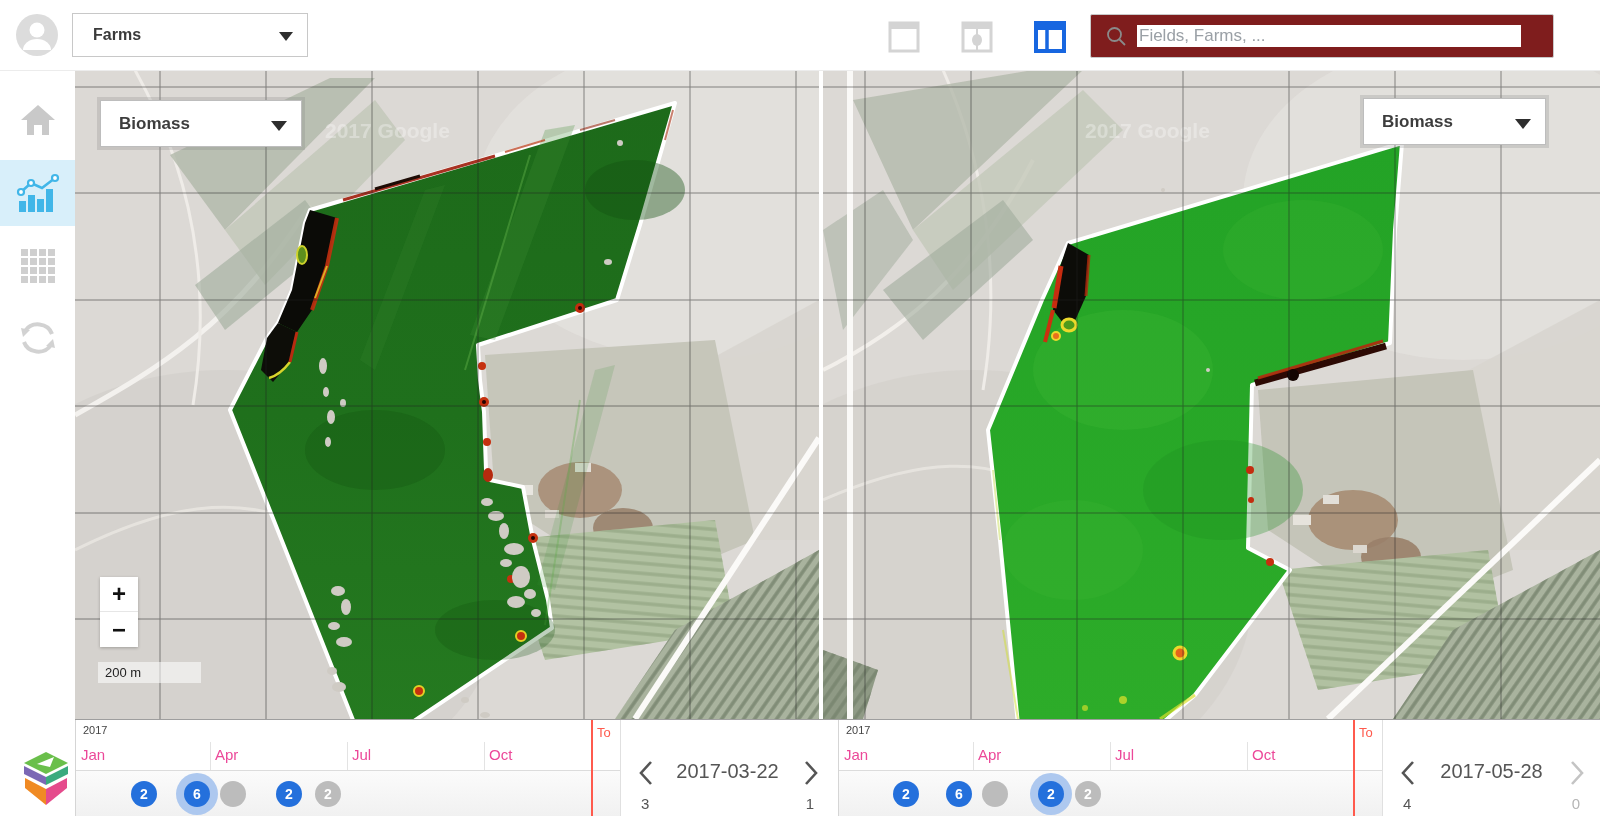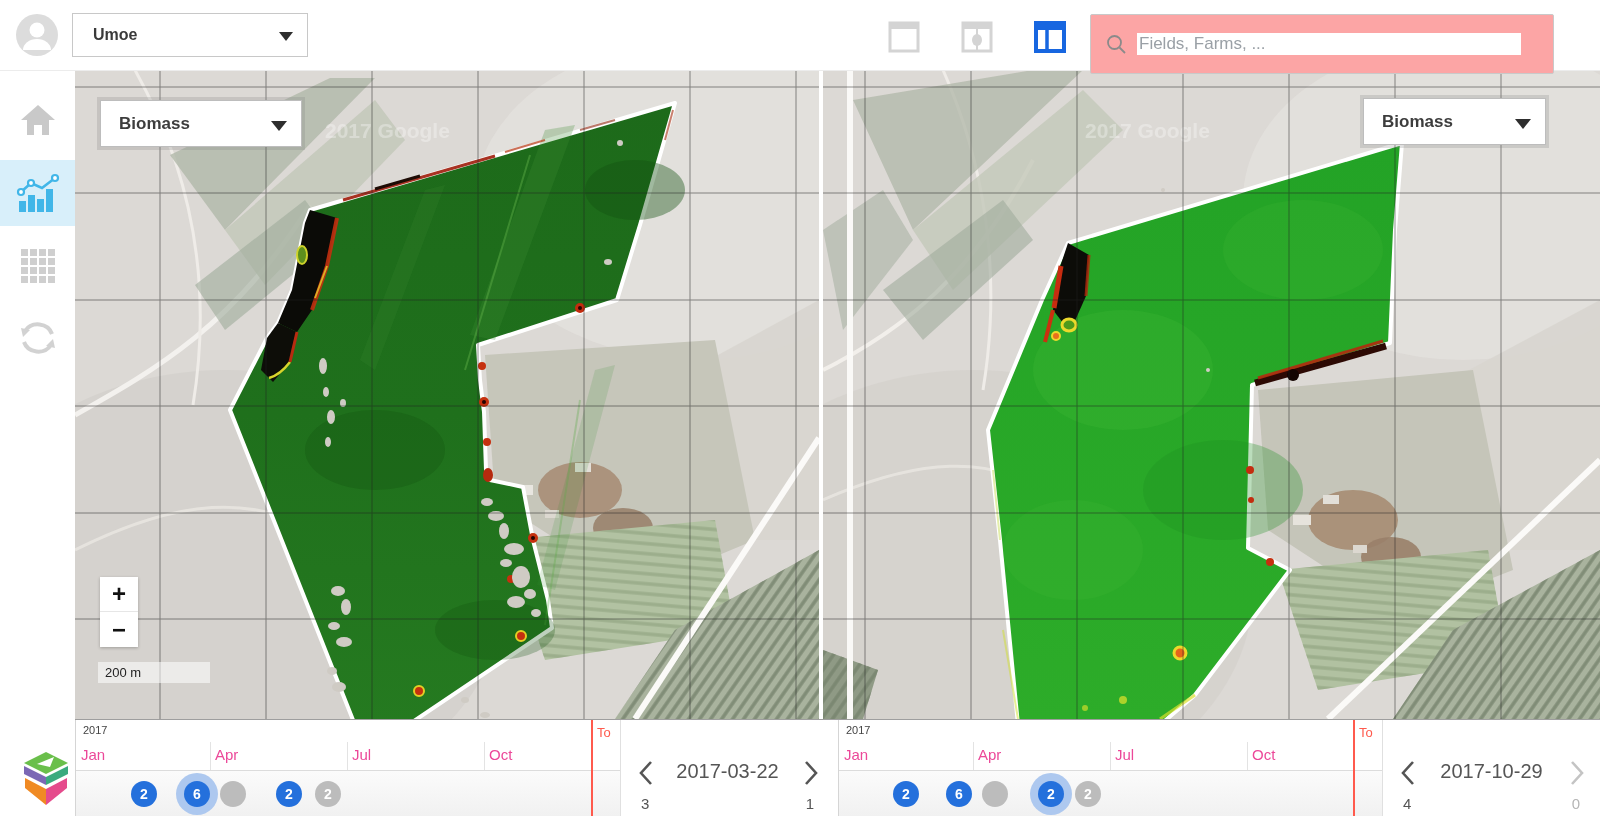--- a/index.html
+++ b/index.html
@@ -9,22 +9,22 @@
   .topbar{position:absolute;left:0;top:0;width:1600px;height:70px;background:#fff;
           border-bottom:1px solid #ececec;z-index:30;}
   .avatar{position:absolute;left:15px;top:13px;width:44px;height:44px;}
   .account-box{position:absolute;left:72px;top:13px;width:236px;height:44px;background:#fff;
           border:1px solid #c8c8c8;display:flex;align-items:center;box-sizing:border-box;}
   .account-box .label{margin-left:20px;font-size:16px;font-weight:700;color:#3a3a3a;}
   .caret{width:0;height:0;border-left:7px solid transparent;border-right:7px solid transparent;
          border-top:9px solid #2e2e2e;position:absolute;right:14px;top:18px;}
   .view-icons{position:absolute;left:888px;top:21px;display:flex;gap:41px;}
   .view-icon{width:32px;height:32px;}
-  .search-box{position:absolute;left:1090px;top:14px;width:464px;height:60px;border:1px solid #c9c9c9;
-          border-radius:2px;display:flex;align-items:center;box-sizing:border-box;background:#fca5a5;}
+  .search-box{position:absolute;left:1090px;top:14px;width:464px;height:44px;border:1px solid #c9c9c9;
+          border-radius:2px;display:flex;align-items:center;box-sizing:border-box;background:#7f1d1d;}
   .search-box input{border:none;outline:none;font-size:17px;color:#555;width:380px;
           font-family:"Liberation Sans",sans-serif;}
   .search-box input::placeholder{color:#9aa0a6;}
   .search-glyph{margin:0 10px 0 14px;}
   
   .sidebar{position:absolute;left:0;top:70px;width:75px;height:746px;background:#fff;z-index:25;}
   .side-item{width:75px;height:64px;display:flex;align-items:center;justify-content:center;}
   .side-item.active{background:#d8effa;height:66px;}
   .side-item.home{margin-top:18px;}
   .side-item.gap{margin-top:8px;}
@@ -39,21 +39,21 @@
   .layer-select .label{margin-left:18px;font-size:17px;font-weight:700;color:#3d3d3d;}
   .layer-select .caret{top:20px;border-left-width:8px;border-right-width:8px;border-top-width:10px;}
   .ls-left{left:25px;top:30px;width:202px;}
   .ls-right{right:54px;top:28px;width:183px;}
   .zoom-ctl{position:absolute;left:25px;top:507px;width:38px;z-index:6;
             box-shadow:0 1px 3px rgba(0,0,0,.25);}
   .zoom-btn{width:38px;height:35px;background:#fff;border:none;font-size:24px;font-weight:700;
             color:#111;display:flex;align-items:center;justify-content:center;cursor:pointer;
             font-family:"Liberation Sans",sans-serif;}
   .zoom-btn.top{border-bottom:1px solid #e6e6e6;}
-  .scalebar{position:absolute;left:23px;top:592px;width:112px;height:21px;z-index:6;
+  .scalebar{position:absolute;left:23px;top:592px;width:103px;height:21px;z-index:6;
             background:rgba(255,255,255,.55);font-size:13px;color:#222;
             display:flex;align-items:center;padding-left:7px;box-sizing:border-box;}
   
   .bottombar{position:absolute;left:0;top:719px;width:1600px;height:97px;background:#fff;
              border-top:1px solid #9e9e9e;box-sizing:border-box;z-index:20;}
   .timeline{position:absolute;top:0;height:118px;background:#fff;box-sizing:border-box;}
   .tl-left{left:75px;width:545px;border-left:1px solid #d5d5d5;}
   .tl-right{left:838px;width:544px;border-left:1px solid #d5d5d5;}
   .tl-year{position:absolute;left:7px;top:4px;font-size:11px;color:#444;}
   .tl-month{position:absolute;top:26px;font-size:15px;color:#ec4899;}
@@ -87,21 +87,21 @@
 
 <div class="stage">
 
   <div class="topbar">
     <svg class="avatar" viewBox="0 0 44 44">
       <circle cx="22" cy="22" r="21" fill="#dcdcdc"></circle>
       <circle cx="22" cy="17" r="7.5" fill="#fff"></circle>
       <path d="M8,37 a14,11 0 0 1 28,0 z" fill="#fff"></path>
     </svg>
     <div class="account-box">
-      <span class="label">Umoe</span>
+      <span class="label">Farms</span>
       <span class="caret"></span>
     </div>
     <div class="view-icons">
       <svg class="view-icon" viewBox="0 0 32 32">
         <rect x="2" y="2" width="28" height="28" fill="none" stroke="#d4d4d4" stroke-width="3"></rect>
         <rect x="2" y="2" width="28" height="6" fill="#d4d4d4"></rect>
       </svg>
       <svg class="view-icon" viewBox="0 0 32 32">
         <rect x="2" y="2" width="28" height="28" fill="none" stroke="#d4d4d4" stroke-width="3"></rect>
         <rect x="2" y="2" width="28" height="6" fill="#d4d4d4"></rect>
@@ -451,21 +451,21 @@
         <div class="marker gray" style="left:236px">2</div>
       </div>
       <div class="today-line" style="left:514px"></div>
       <span class="today-label" style="left:520px">To</span>
     </div>
 
     <div class="nav-panel nav-right">
       <svg class="nav-chev prev" viewBox="0 0 16 26">
         <polyline points="13,2 3,13 13,24" fill="none" stroke="#555" stroke-width="2.6"></polyline>
       </svg>
-      <div class="nav-date">2017-10-29</div>
+      <div class="nav-date">2017-05-28</div>
       <svg class="nav-chev next" viewBox="0 0 16 26">
         <polyline points="3,2 13,13 3,24" fill="none" stroke="#c4c4c4" stroke-width="2.6"></polyline>
       </svg>
       <span class="nav-count prev">4</span>
       <span class="nav-count next">0</span>
     </div>
 
   </div>
 </div>
 

